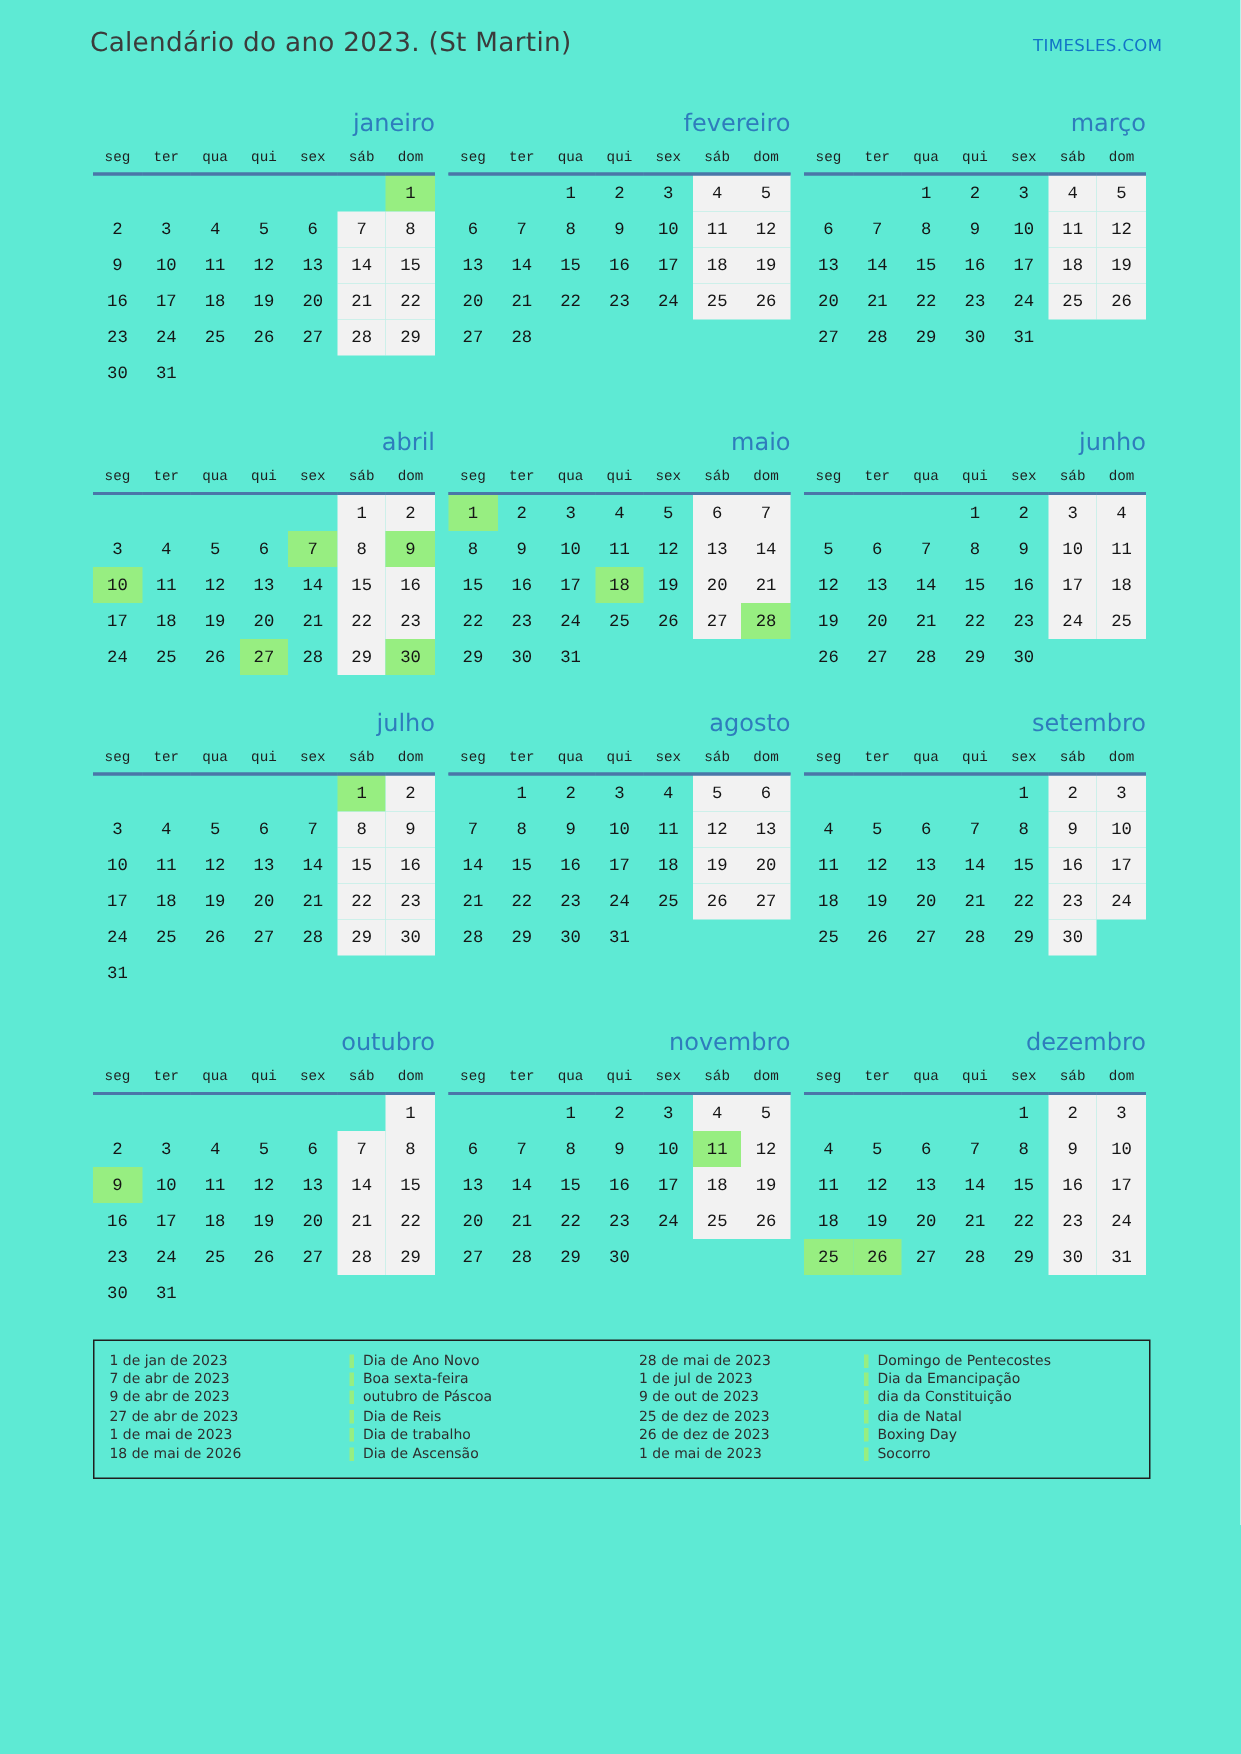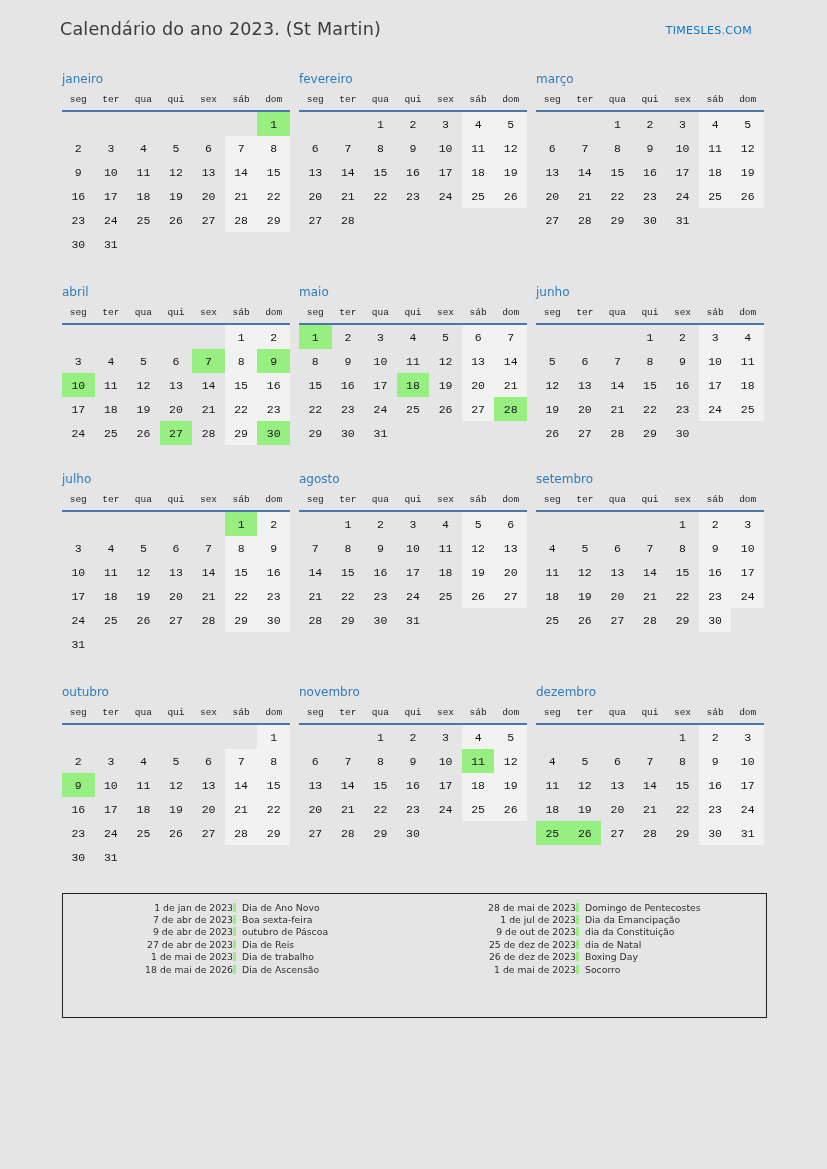--- a/index.html
+++ b/index.html
@@ -5,57 +5,57 @@
   html, body {
     margin: 0;
     padding: 0;
     background: #ffffff;
     font-family: "DejaVu Sans", "Liberation Sans", sans-serif;
   }
   .page {
     position: relative;
     width: 827px;
     height: 1169px;
-    background: #e5e5e5;
+    background: #5eead4;
     overflow: hidden;
   }
   .header-title {
     position: absolute;
     left: 60px;
     top: 19px;
     font-size: 17.5px;
     color: #3b3b3b;
     letter-spacing: 0.2px;
   }
   .site-link {
     position: absolute;
-    right: 75px;
+    right: 52px;
     top: 24px;
     font-size: 11px;
     color: var(--link-blue, #1273c7);
     text-decoration: none;
     letter-spacing: 0.3px;
     text-align: right;
   }
   .months-grid {
     position: absolute;
     left: 62px;
     top: 72px;
     width: 705px;
     display: grid;
     grid-template-columns: 228px 228px 228px;
     column-gap: 9px;
     grid-template-rows: 213px 187px 213px auto;
     align-items: start;
   }
   .month { width: 228px; }
   .month-title {
-    text-align: left;
+    text-align: right;
     color: var(--title-blue, #2e7cbc);
-    font-size: 12px;
+    font-size: 16px;
     margin-bottom: 5px;
   }
   table.month-cal {
     border-collapse: collapse;
     table-layout: fixed;
     width: 228px;
     font-family: Liberation Mono, monospace;
   }
   table.month-cal th {
     font-size: 9.5px;
@@ -75,26 +75,25 @@
     color: #151515;
     padding: 0;
   }
   td.weekend { background: var(--weekend-gray, #f2f2f2); }
   td.holiday { background: var(--holiday-green, #97ee81); }
   .legend {
     position: absolute;
     left: 62px;
     top: 893px;
     width: 705px;
-    height: 125px;
+    height: 93px;
     border: 1px solid #1f1f1f;
     box-sizing: border-box;
     padding: 7px 1px 0 10px;
     display: flex;
-    text-align: right;
   }
   .legend-half { display: flex; flex-direction: column; }
   .legend-half.left { width: 353px; }
   .legend-half.right { flex: 1; }
   .legend-row {
     display: flex;
     align-items: center;
     height: 12.4px;
     font-size: 9.3px;
     color: #2e2e2e;

